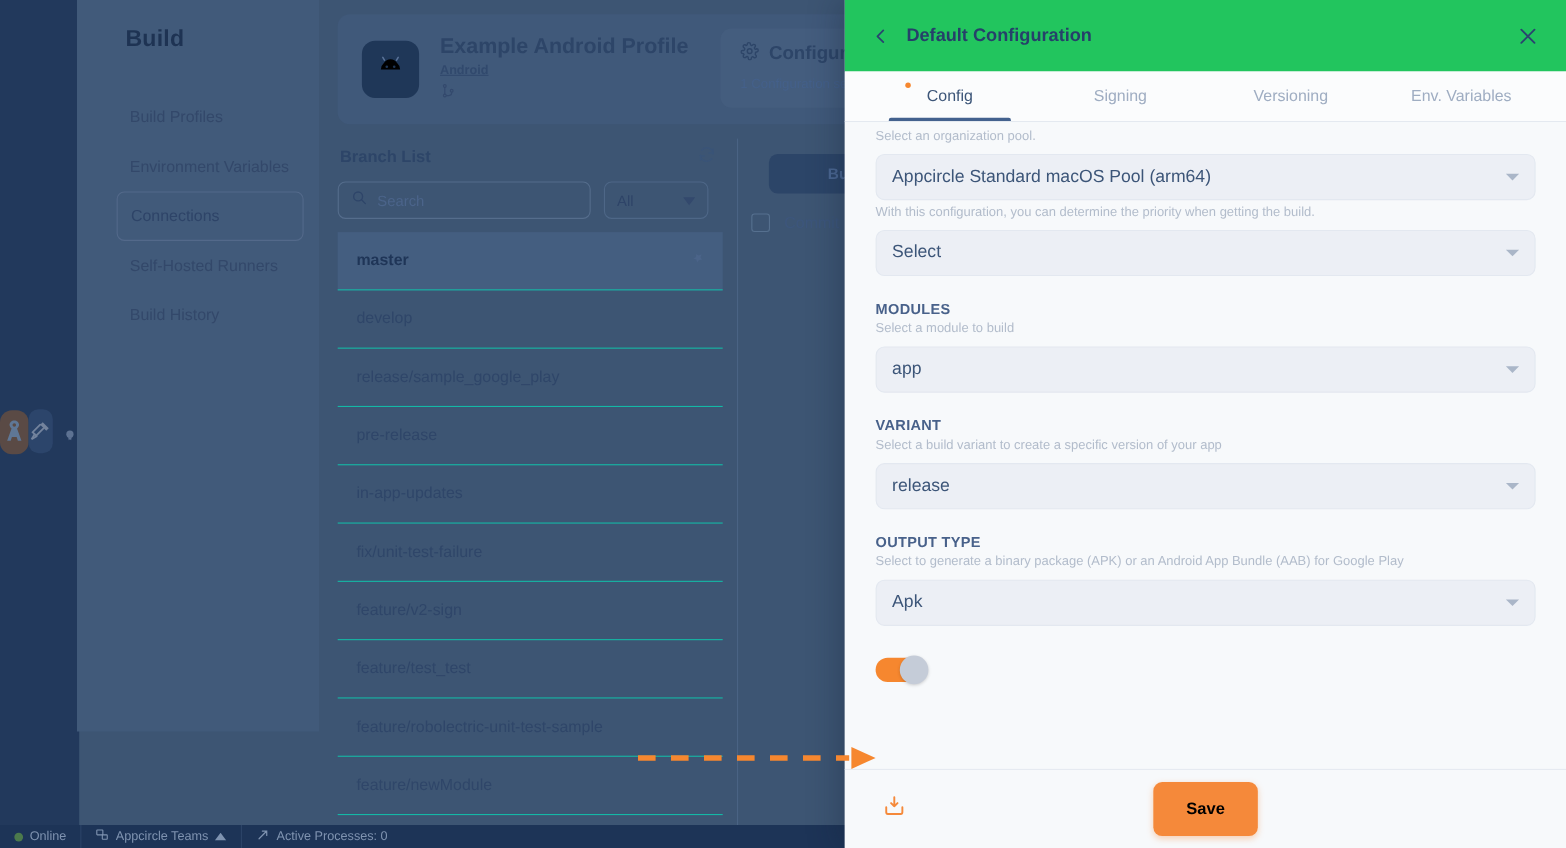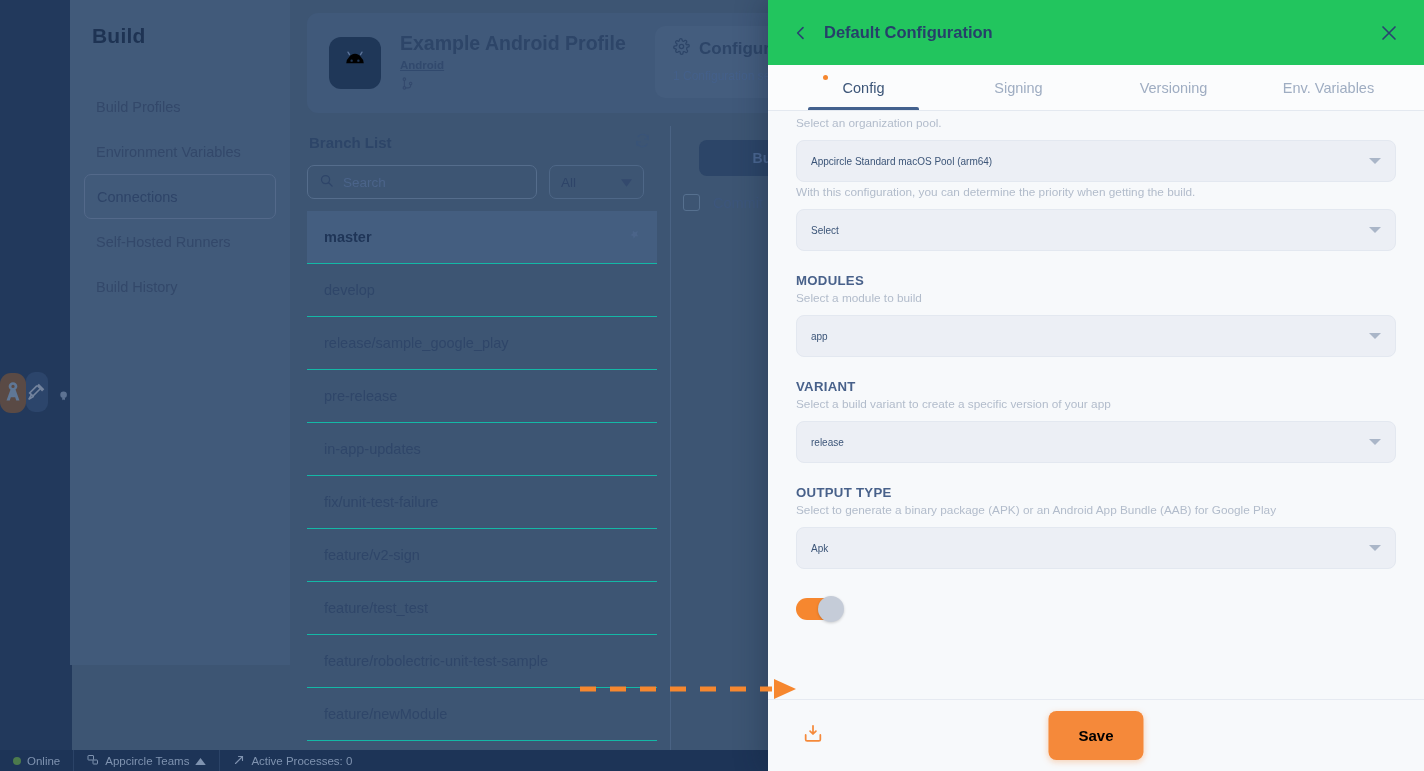--- a/index.html
+++ b/index.html
@@ -40,20 +40,21 @@
     width: 30px; height: 30px; border-radius: 50%;
     border: 1.6px solid #6d80a0; color: #8fa0bb;
     font-size: 12px; display: flex; align-items: center; justify-content: center;
     letter-spacing: .5px;
   }
 
   
   .nav {
     position: absolute; left: 70px; top: 0; width: 220px; height: 665px;
     background: #415a7a;
+    padding-left: 22px;
   }
   .nav-title {
     color: #1e3353; font-size: 21px; font-weight: bold;
     padding: 24px 0 0 22px; letter-spacing: .2px;
   }
   .nav-list { margin-top: 36px; padding: 0 14px; }
   .nav-item {
     height: 45px; display: flex; align-items: center;
     padding-left: 12px; border-radius: 7px;
     color: #33486a; font-size: 14.5px;
@@ -191,21 +192,21 @@
     color: #48618a; font-size: 13.2px; font-weight: bold;
     letter-spacing: .3px; margin-top: 22px;
   }
   .field-desc { color: #b2bccb; font-size: 11.8px; margin-top: 3px; }
   .select {
     height: 42px; margin-top: 10px; background: #eceff5;
     border: 1px solid #e3e8f0; border-radius: 8px;
     display: flex; align-items: center; justify-content: space-between;
     padding: 0 14px; cursor: pointer;
   }
-  .select-val { color: #3c5578; font-size: 10px; }
+  .select-val { color: #3c5578; font-size: 16px; }
   .caret { width: 0; height: 0; border-left: 6px solid transparent; border-right: 6px solid transparent; border-top: 6px solid #aab6c8; }
 
   .toggle-row {
     display: flex; align-items: flex-start; justify-content: space-between;
     margin-top: 26px; padding-bottom: 8px;
   }
   .toggle-texts { flex: 1 1 auto; }
   .switch {
     width: 46px; height: 22px; border-radius: 11px; background: #f6872f;
     position: relative; flex: 0 0 auto; margin-top: 3px; cursor: pointer;

